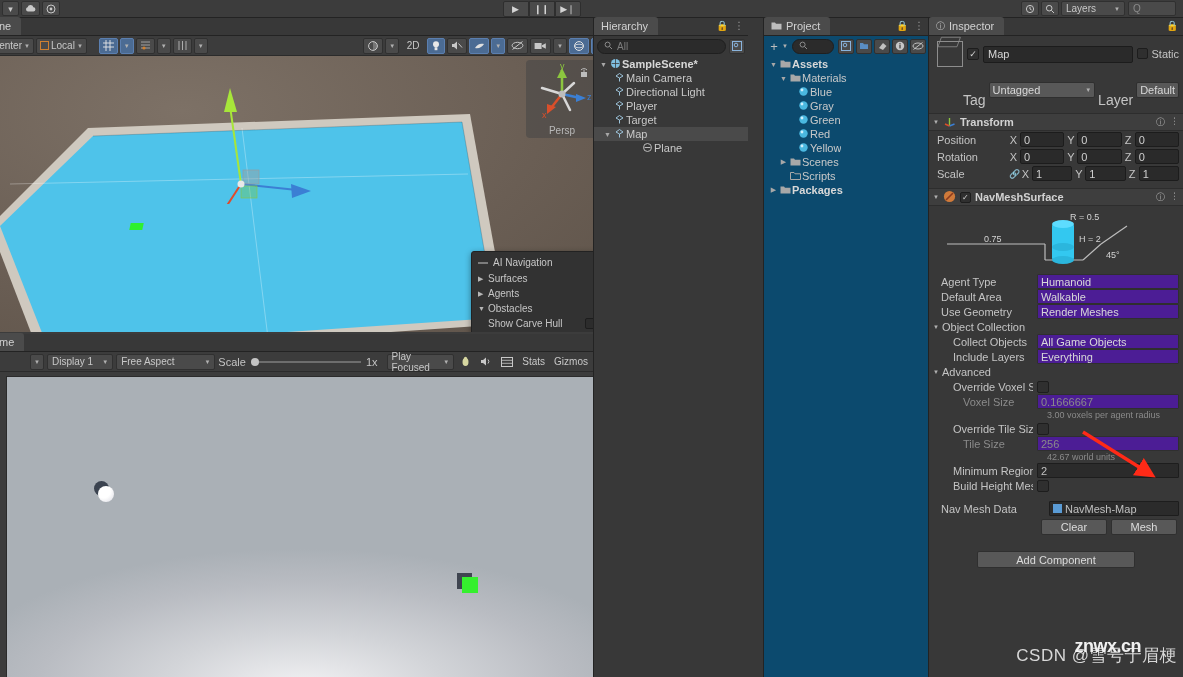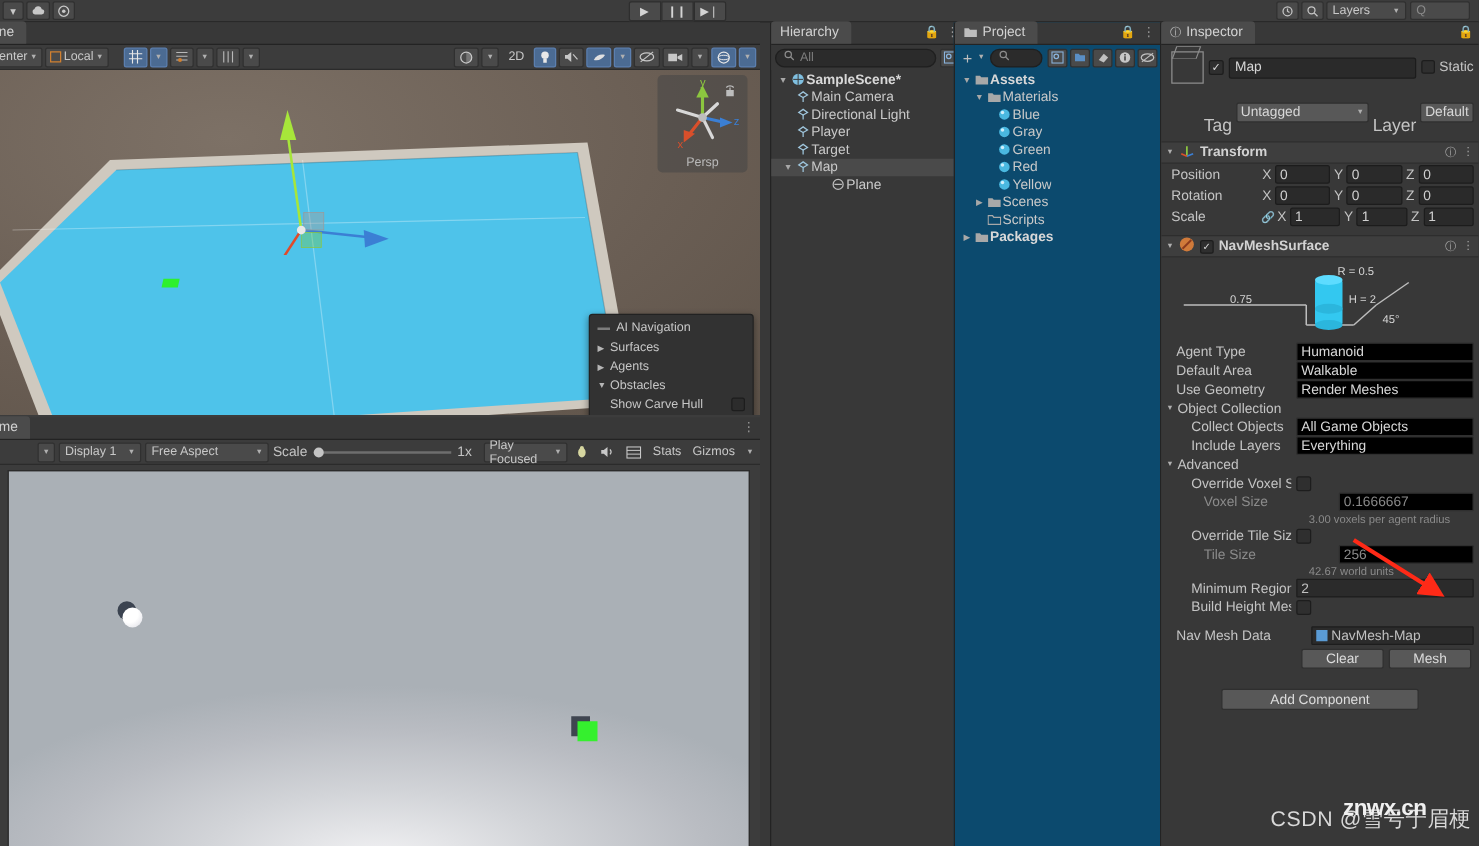--- a/index.html
+++ b/index.html
@@ -117,21 +117,21 @@
     position: absolute; left: 0; top: -3px; width: 8px; height: 8px;
     background: #c4c4c4; border-radius: 50%;
   }
   .game-view {
     position: relative; width: 594px; height: 314px; margin: 4px 0 0 6px; overflow: hidden;
     background: radial-gradient(ellipse 60% 45% at 50% 100%, #f2f2f4 0%, #d2d4d8 40%, #b9bcc2 75%, #aab0b6 100%);
     border: 1px solid #2b2b2b;
   }
 
   
-  .hier-panel { position: absolute; left: 616px; top: 18px; width: 155px; height: 659px; background: #383838; border-left: 1px solid #232323; }
+  .hier-panel { position: absolute; left: 593px; top: 18px; width: 155px; height: 659px; background: #383838; border-left: 1px solid #232323; }
   .hier-search {
     height: 20px; display: flex; align-items: center; padding: 2px 3px; background: #383838; gap: 3px;
   }
   .search-box {
     flex: 1; height: 15px; background: #2b2b2b; border: 1px solid #1f1f1f; border-radius: 8px;
     display: flex; align-items: center; padding: 0 6px; color: #7e7e7e; font-size: 10px; gap: 4px;
   }
   .sq-btn { width: 16px; height: 15px; background: #4a4a4a; border: 1px solid #303030; border-radius: 2px;
             display: flex; align-items: center; justify-content: center; font-size: 9px; color: #bdbdbd; }
   .tree { padding-top: 1px; }
@@ -188,25 +188,25 @@
   }
   .nav-diagram {
     position: relative; height: 62px; margin: 4px 6px 2px 14px; background: transparent;
   }
   .prop-row { display: flex; align-items: center; height: 15px; padding: 0 4px 0 12px; gap: 4px; font-size: 11px; }
   .prop-row.indent2 { padding-left: 24px; }
   .prop-row.indent3 { padding-left: 34px; }
   .prop-lbl { width: 92px; color: #c4c4c4; flex: none; white-space: nowrap; overflow: hidden; }
   .prop-lbl.dim { color: #8b8b8b; }
   .prop-val {
-    flex: 1; height: 15px; background: #000000; border: 1px solid #2f2f2f; border-radius: 1px;
+    flex: 1; height: 15px; background: #4c1d95; border: 1px solid #2f2f2f; border-radius: 1px;
     display: flex; align-items: center; padding: 0 3px; color: #d8d8d8; font-size: 11px;
   }
   .prop-val.dark { background: #2b2b2b; border-color: #1d1d1d; color: #c0c0c0; }
-  .prop-val.dim { color: #8a8a8a; margin-left: 34px; }
+  .prop-val.dim { color: #8a8a8a; }
   .prop-check { width: 12px; height: 12px; background: #2f2f2f; border: 1px solid #1d1d1d; border-radius: 2px; flex: none; }
   .foldout { display: flex; align-items: center; height: 15px; padding-left: 4px; font-size: 11px; color: #c4c4c4; gap: 3px; }
   .hint { font-size: 9px; color: #8a8a8a; padding-left: 118px; height: 12px; line-height: 12px; }
   .btn-row { display: flex; gap: 4px; padding: 3px 6px 0 118px; }
   .ubtn {
     flex: 1; height: 16px; background: #585858; border: 1px solid #2f2f2f; border-radius: 2px;
     display: flex; align-items: center; justify-content: center; color: #dcdcdc; font-size: 11px;
   }
   .addcomp-wrap { display: flex; justify-content: center; padding-top: 16px; }
   .addcomp {

